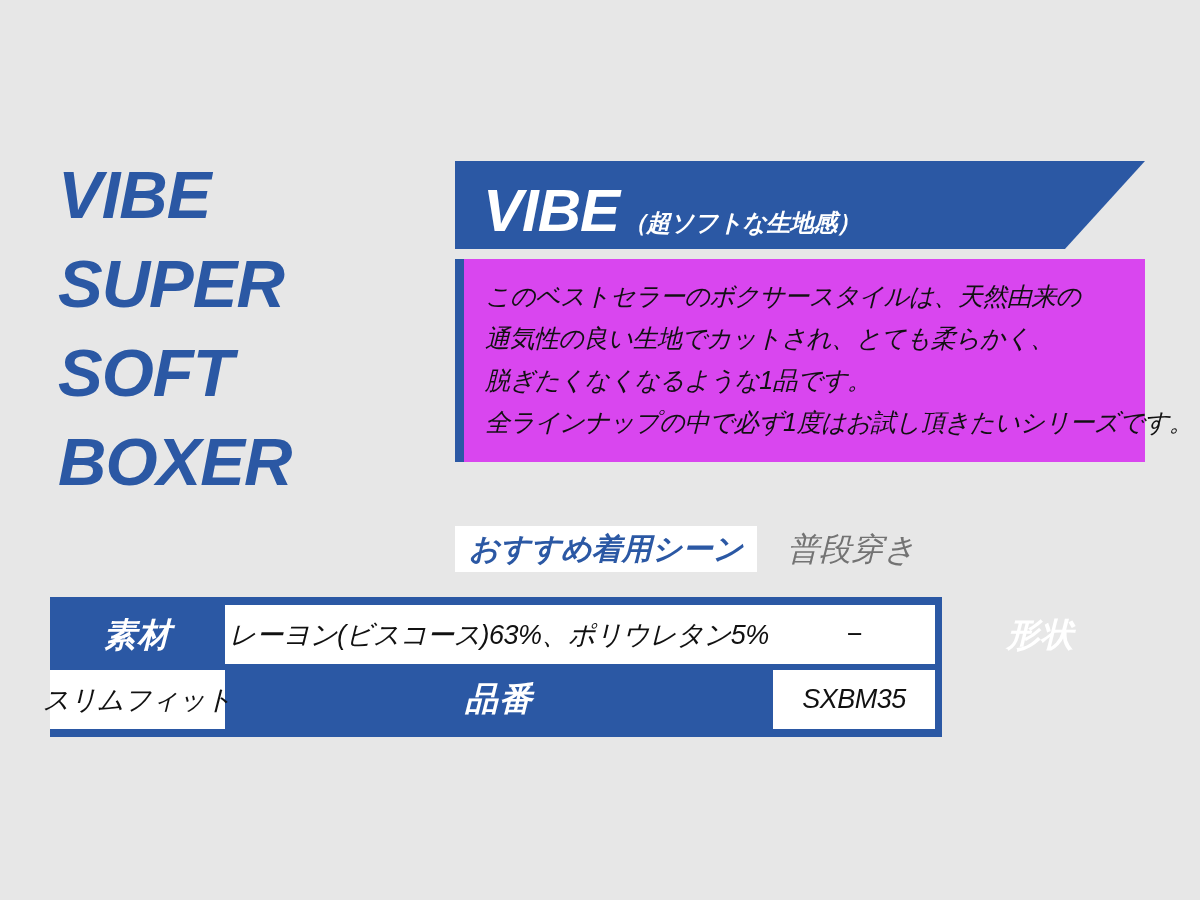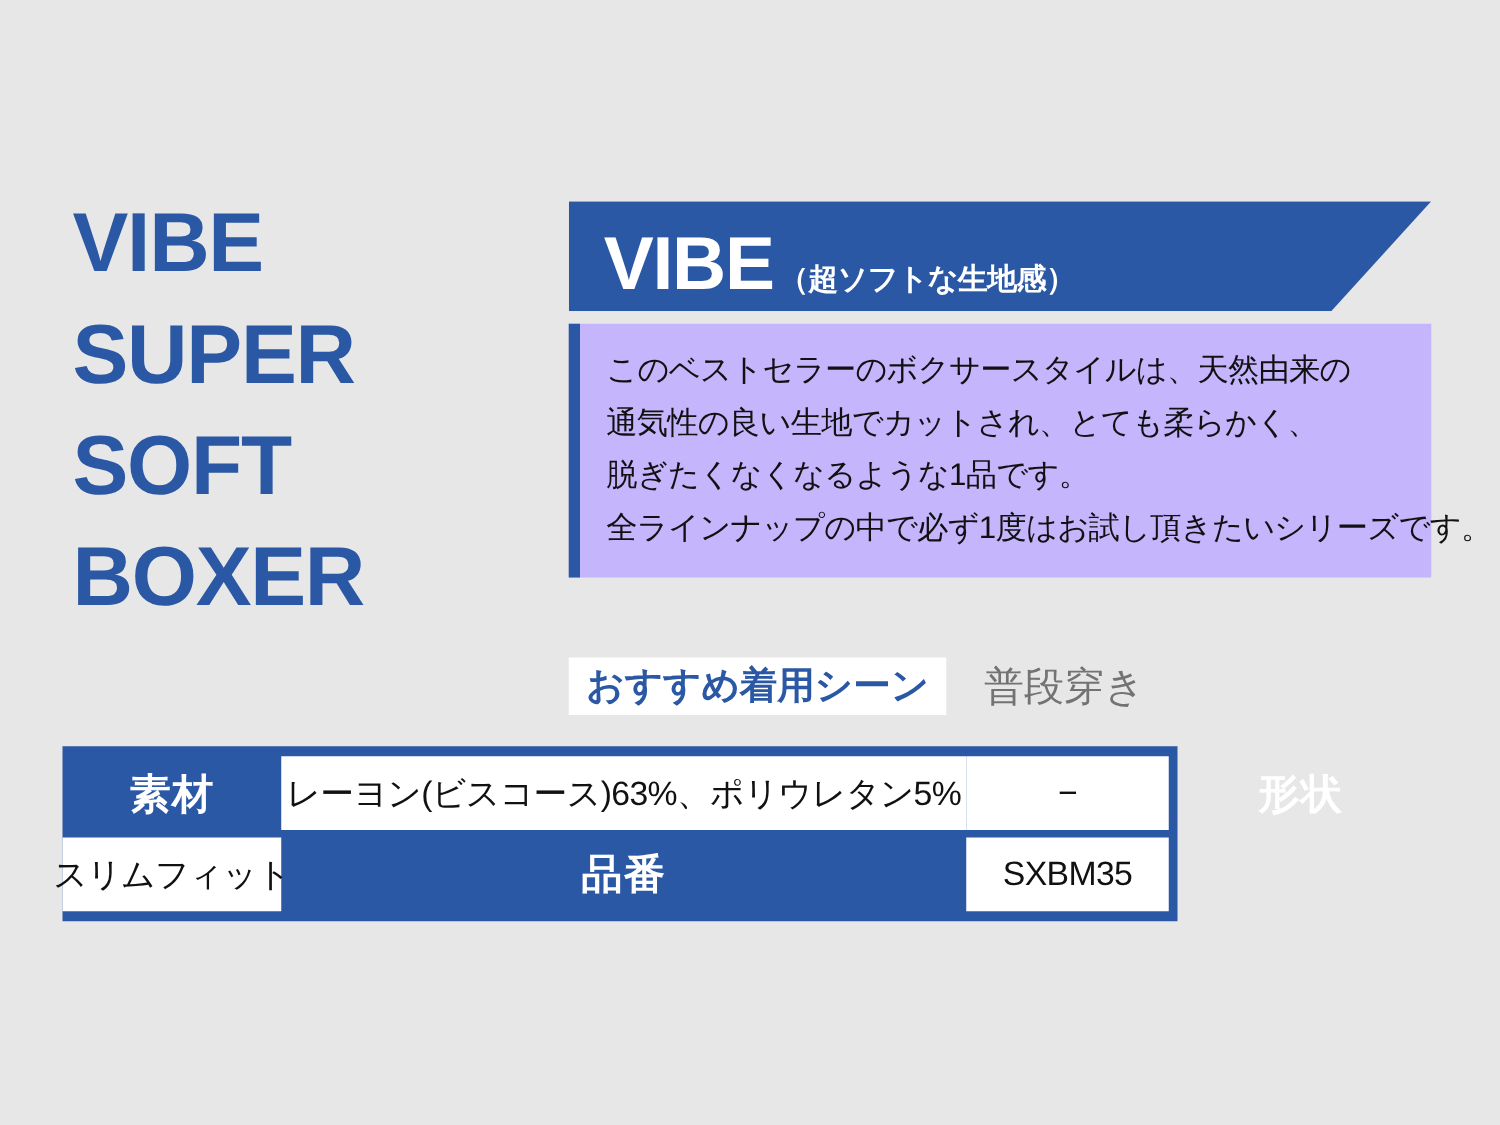--- a/index.html
+++ b/index.html
@@ -10,20 +10,21 @@
     width: 1200px;
     height: 900px;
     background: #e7e7e7;
     font-family: "Liberation Sans", "DejaVu Sans", sans-serif;
     overflow: hidden;
   }
   .page {
     position: relative;
     width: 1200px;
     height: 900px;
+    font-style: italic;
   }
 
   
   .product-title {
     position: absolute;
     left: 58px;
     top: 150px;
     width: 380px;
     color: #2b58a4;
     font-weight: bold;
@@ -72,21 +73,21 @@
     letter-spacing: -0.5px;
   }
 
   
   .desc-box {
     position: absolute;
     left: 455px;
     top: 259px;
     width: 690px;
     height: 203px;
-    background: #c4b5fd;
+    background: #d946ef;
     border-left: 9px solid #2b58a4;
     box-sizing: border-box;
   }
   .desc-text {
     position: absolute;
     left: 21px;
     top: 16px;
     right: 8px;
     color: #111111;
     font-size: 25px;

